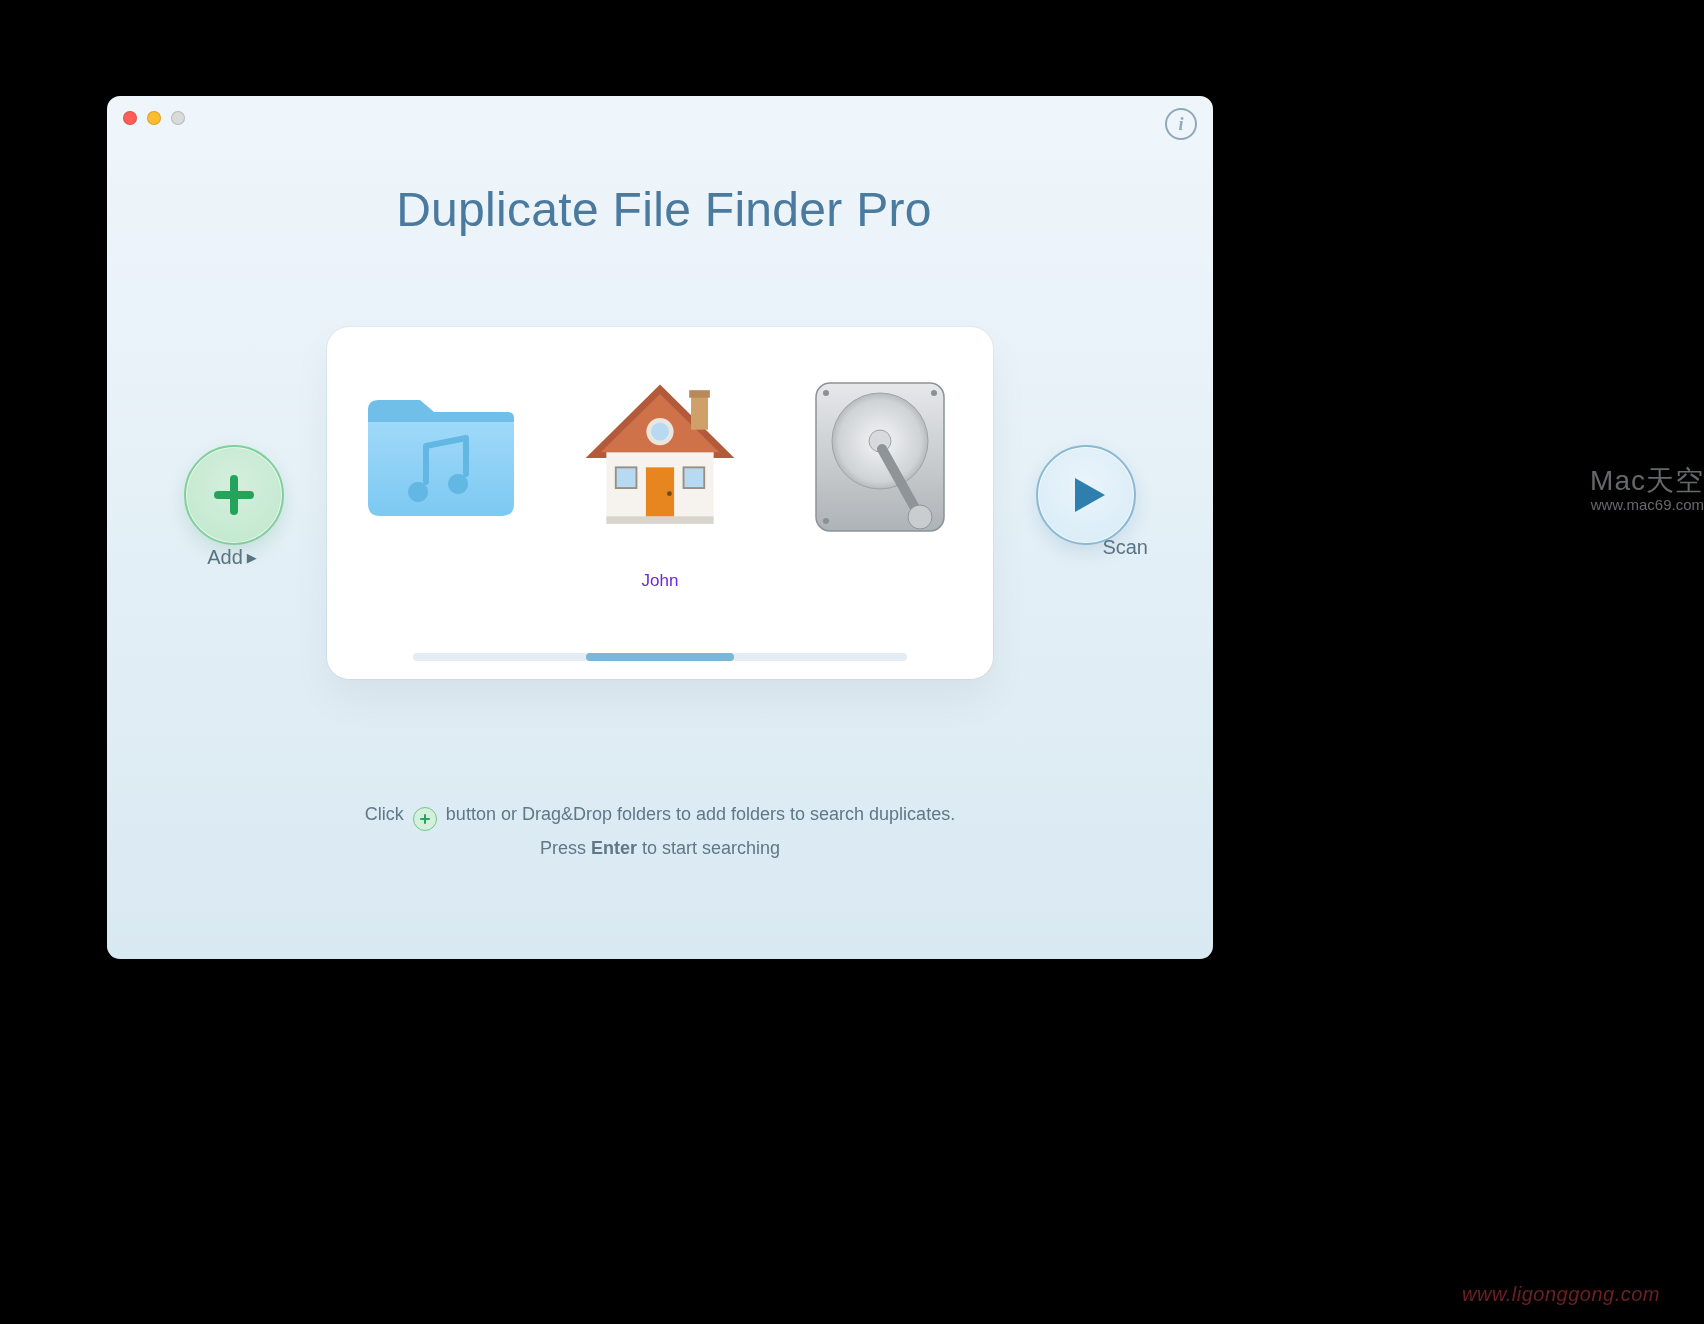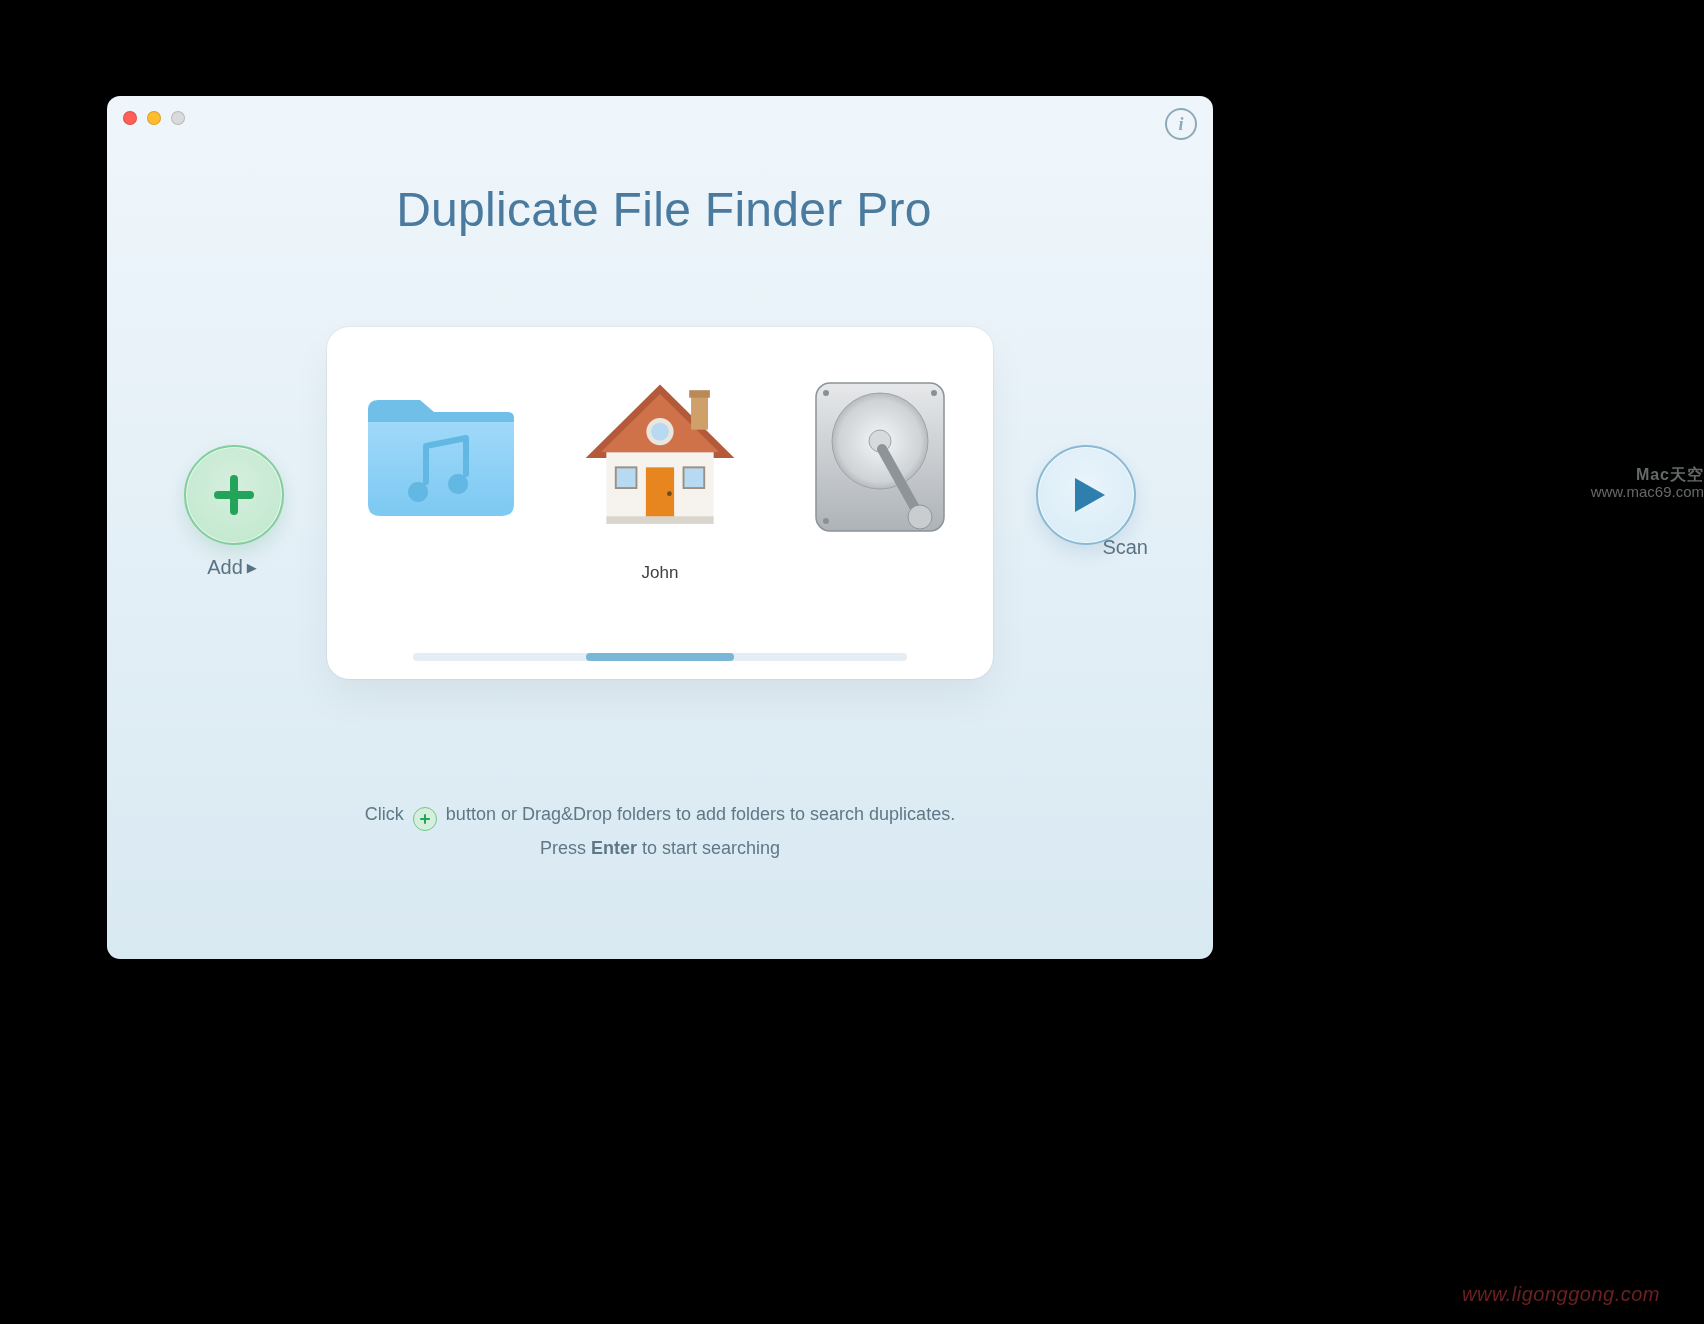--- a/index.html
+++ b/index.html
@@ -104,22 +104,22 @@
     align-items: center;
   }
   .icon-slot {
     width: 160px;
     height: 160px;
     display: flex;
     align-items: center;
     justify-content: center;
   }
   .item-label {
-    margin-top: 26px;
-    color: #404040;
+    margin-top: 34px;
+    color: #6d28d9;
     font-size: 17px;
     height: 20px;
   }
 
   
   .scroll-track {
     position: absolute;
     bottom: 18px;
     left: 86px;
     right: 86px;
@@ -162,21 +162,21 @@
     border: 2px solid #8ab9d3;
     box-shadow: 0 8px 18px rgba(60,120,170,0.15), inset 0 0 0 1px rgba(255,255,255,0.6);
   }
   .side-label {
     position: absolute;
     width: 120px;
     text-align: center;
     color: #5a7384;
     font-size: 20px;
   }
-  .side-label.add { left: 65px; top: 460px; }
+  .side-label.add { left: 65px; top: 450px; }
   .side-label.scan { right: 65px; top: 440px; text-align: right; }
   .side-label .chev {
     font-size: 13px;
     vertical-align: 2px;
     margin-left: 4px;
   }
 
   
   .pill {
     position: absolute;
@@ -223,21 +223,21 @@
     right: 0;
     top: 466px;
     color: #b7bdc0;
     font-size: 15px;
     opacity: 0.55;
     text-align: right;
     line-height: 1.1;
     font-family: "PingFang SC", "Microsoft YaHei", sans-serif;
     pointer-events: none;
   }
-  .wm-right .big { font-size: 16px; font-weight: 700; letter-spacing: 1px; }
+  .wm-right .big { font-size: 28px; font-weight: 400; letter-spacing: 1px; }
   .wm-bottom {
     position: absolute;
     right: 44px;
     bottom: 18px;
     color: #6b2122;
     font-style: italic;
     font-size: 20px;
     letter-spacing: 0.5px;
     pointer-events: none;
     margin-left: 8px;

